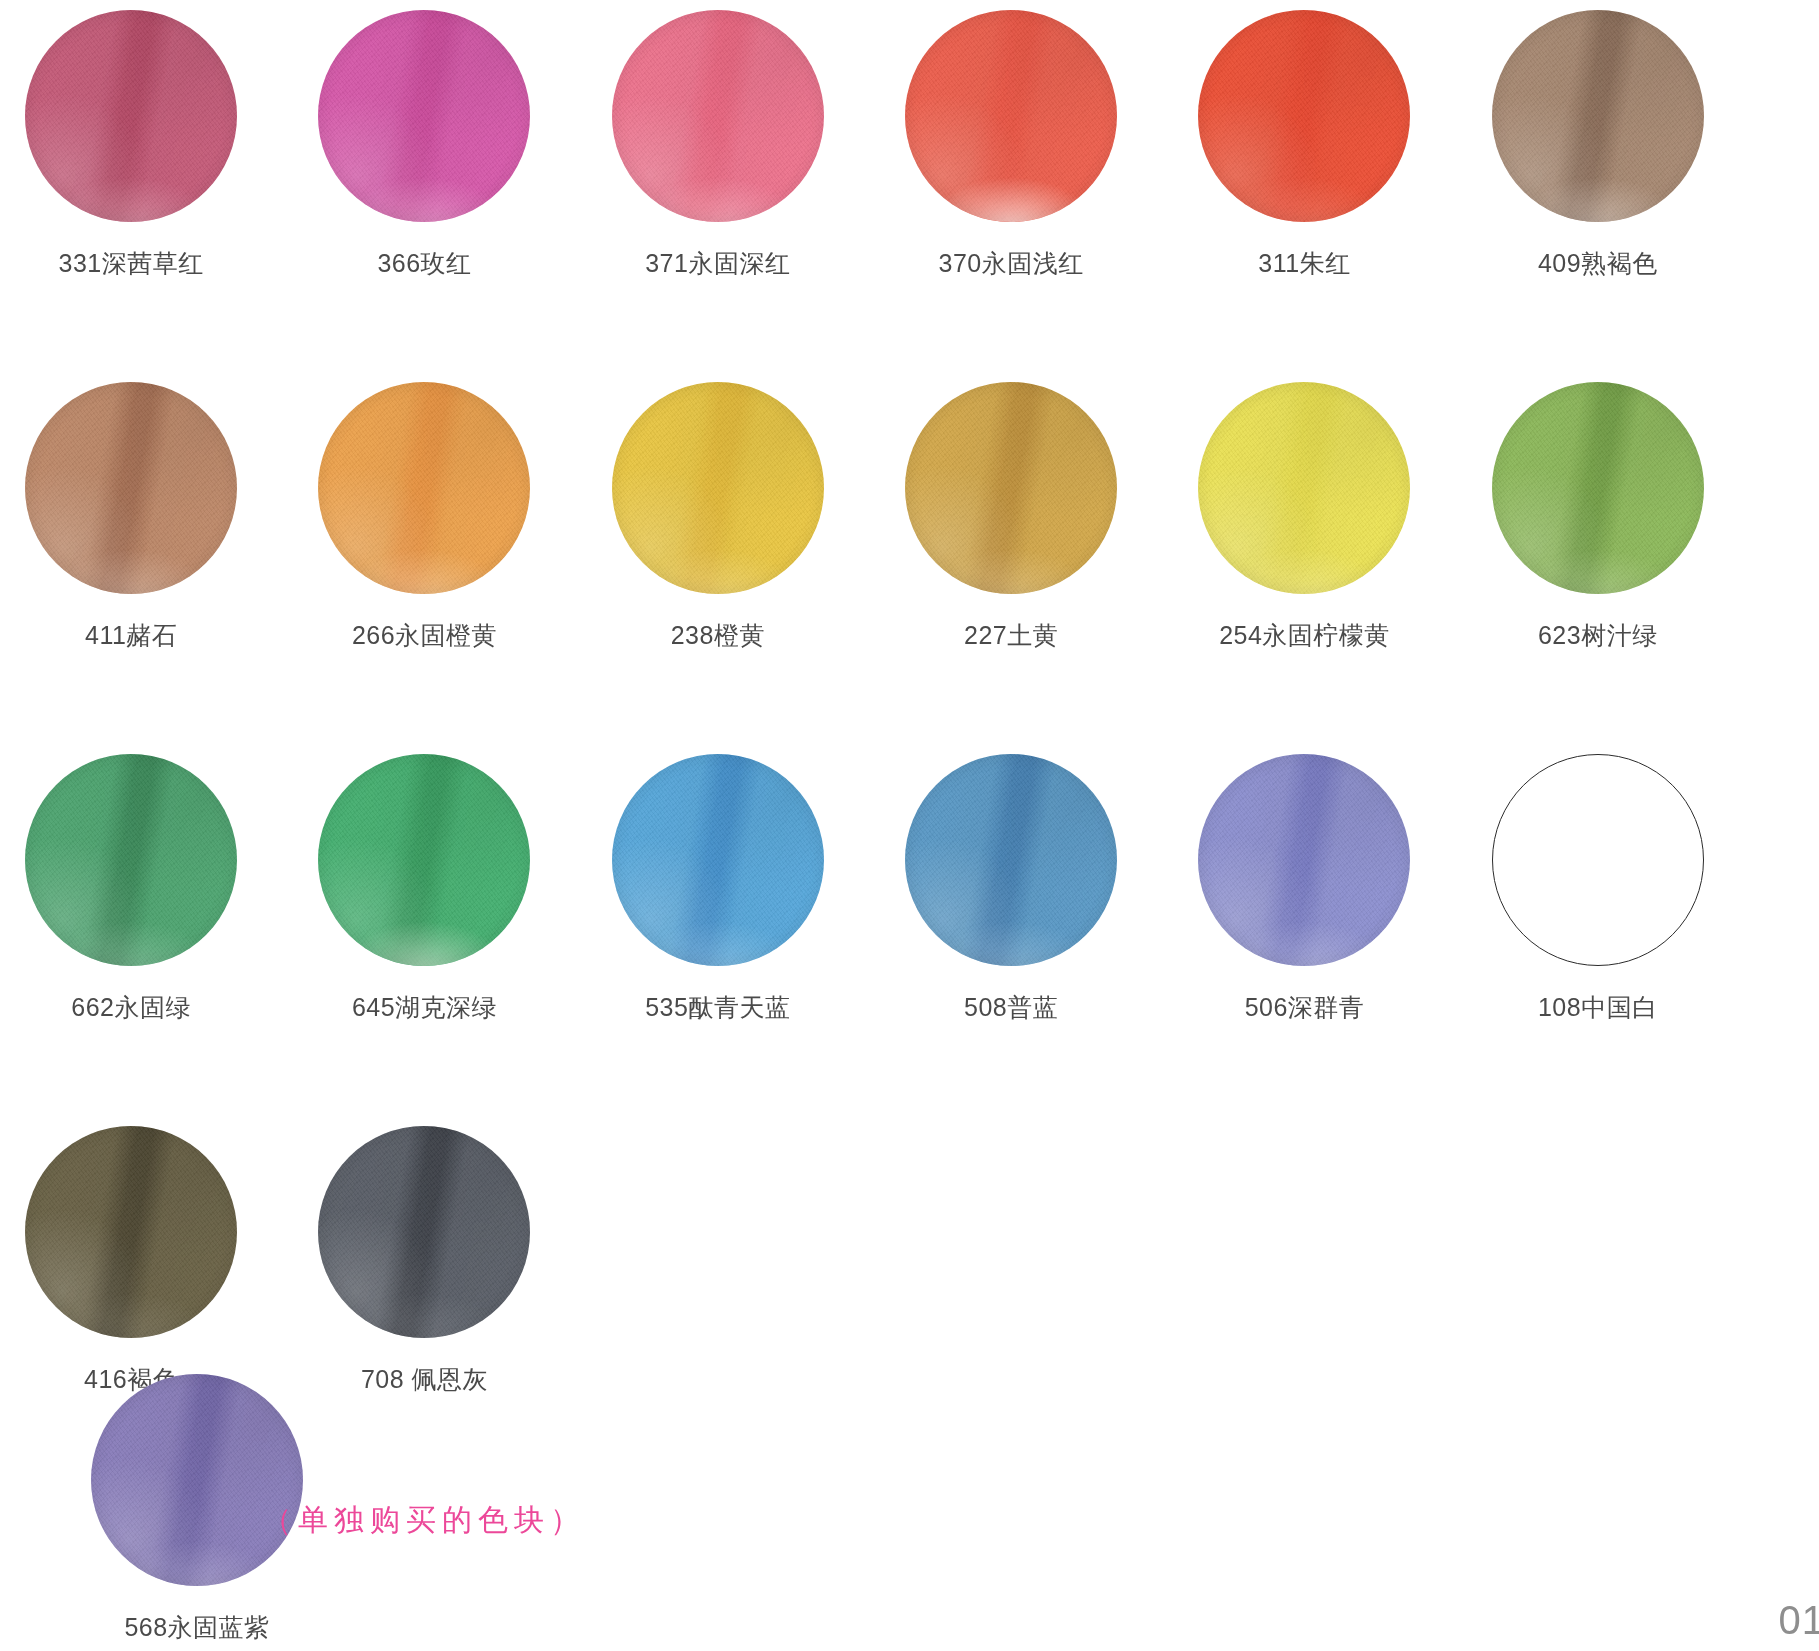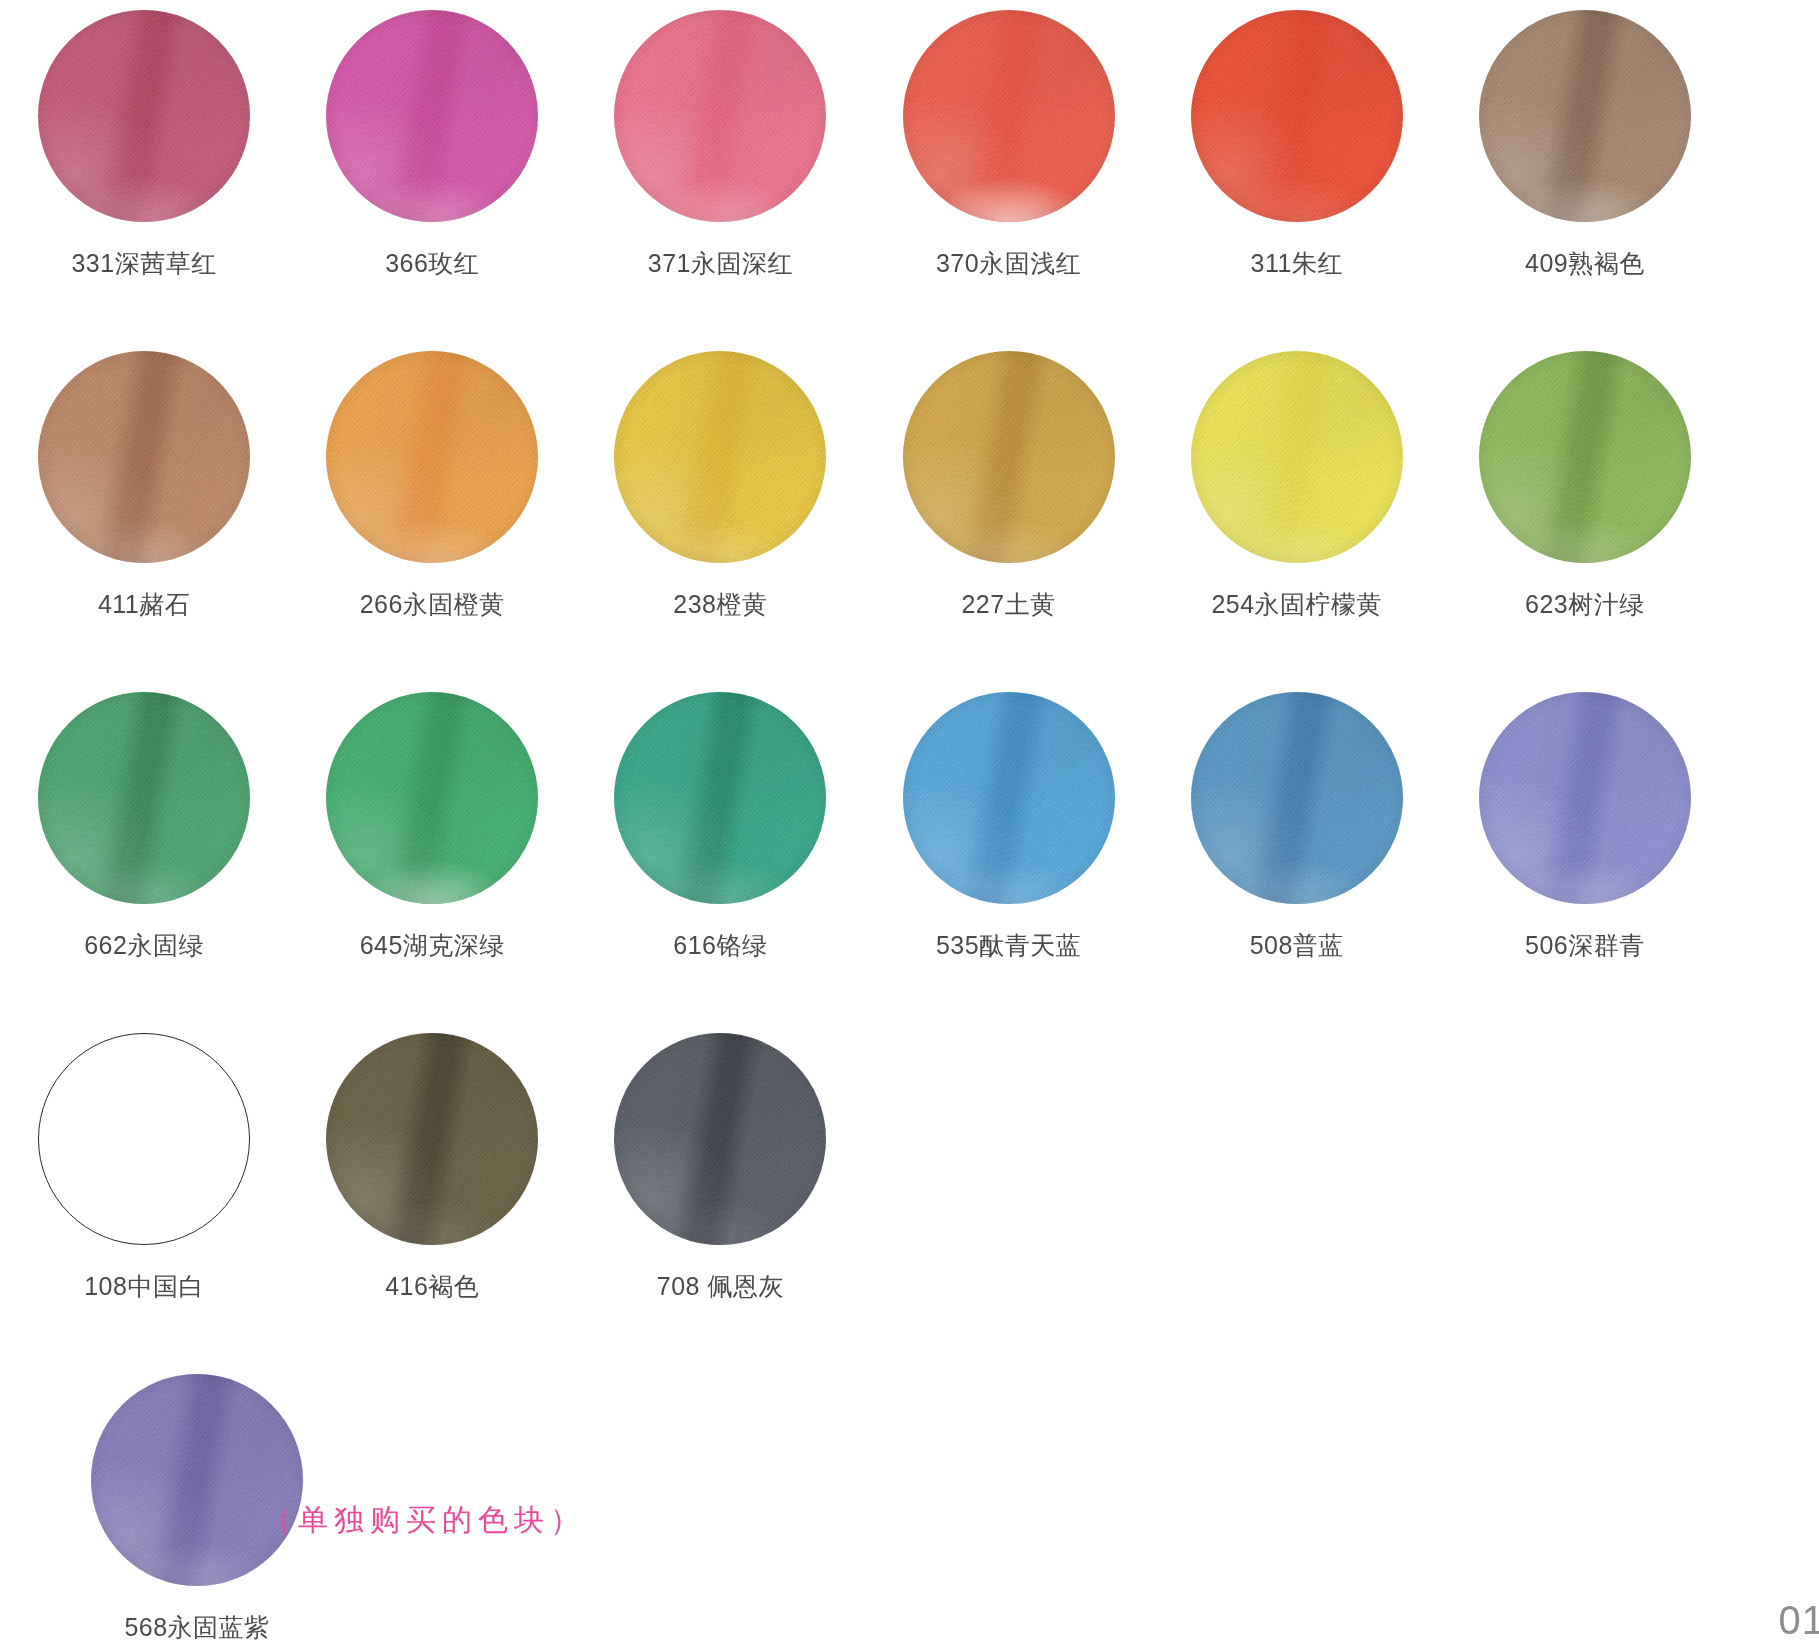--- a/index.html
+++ b/index.html
@@ -27,20 +27,21 @@
   .swatch-grid {
     position: absolute;
     top: 0;
     left: 0;
     width: 1729px;
     display: grid;
     grid-template-columns: repeat(6, 1fr);
     grid-auto-rows: 341px;
     column-gap: 0px;
     row-gap: 0px;
+    gap: 31px;
   }
 
   .swatch-cell {
     position: relative;
     display: flex;
     flex-direction: column;
     align-items: center;
     justify-content: flex-start;
     padding-top: 10px;
   }
@@ -254,27 +255,20 @@
       </div>
       <div class="swatch-cell">
         <div class="blob-wrap">
           <div class="blob" style="--base: #46b272; --seam: rgba(25,110,65,0.28); --bloom: rgba(210,226,208,0.80);"></div>
           <div class="rim"></div>
         </div>
         <div class="swatch-label">645湖克深绿</div>
       </div>
       <div class="swatch-cell">
         <div class="blob-wrap">
-          <div class="blob" style="--base: #3aa98b; --seam: rgba(20,105,85,0.34); --bloom: rgba(255,255,255,0.24);"></div>
-          <div class="rim"></div>
-        </div>
-        <div class="swatch-label">616铬绿</div>
-      </div>
-      <div class="swatch-cell">
-        <div class="blob-wrap">
           <div class="blob" style="--base: #58a9dd; --seam: rgba(30,110,170,0.32); --bloom: rgba(255,255,255,0.26);"></div>
           <div class="rim"></div>
         </div>
         <div class="swatch-label">535酞青天蓝</div>
       </div>
       <div class="swatch-cell">
         <div class="blob-wrap">
           <div class="blob" style="--base: #5b9bc8; --seam: rgba(35,95,150,0.34); --bloom: rgba(255,255,255,0.26);"></div>
           <div class="rim"></div>
         </div>

